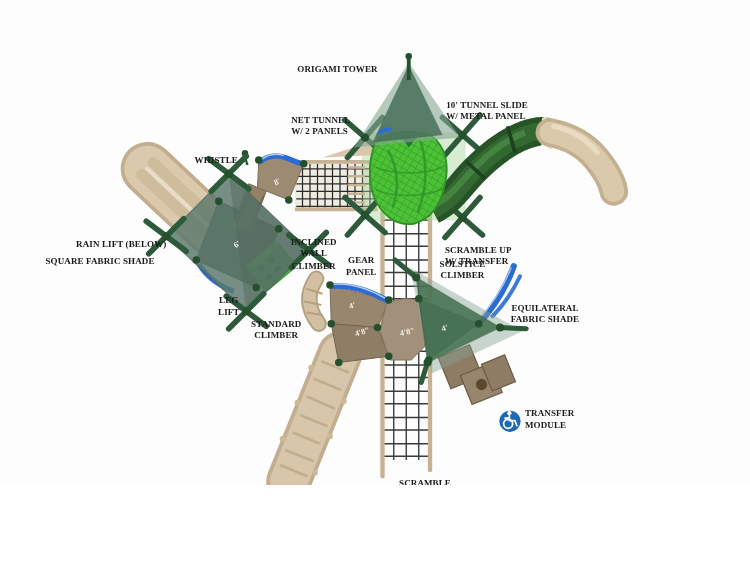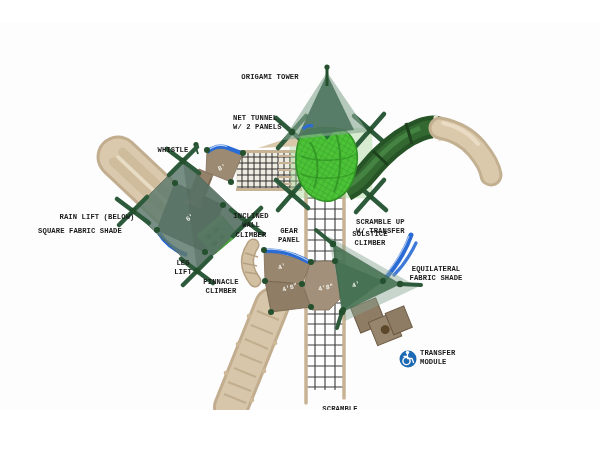--- a/index.html
+++ b/index.html
@@ -1,17 +1,17 @@
 <!DOCTYPE html>
 <html><head>
 <meta charset="utf-8">
 <style>
   html,body{margin:0;padding:0;background:#ffffff;}
   .stage{position:relative;width:600px;height:388px;background:#fdfdfd;overflow:hidden;
-         font-family:Liberation Mono, monospace;margin-top:22px;}
+         font-family:Liberation Serif, serif;}
   .stage svg{position:absolute;left:0;top:0;}
   .lbl{position:absolute;font-weight:bold;font-size:7.2px;line-height:9.3px;color:#1b1b1b;
        white-space:pre-line;text-align:center;transform:translate(-50%,-50%);letter-spacing:.1px;}
   .lbl.la{transform:none;text-align:left;}
   .deck{position:absolute;font-weight:bold;font-size:6.5px;color:#f2f1ea;white-space:nowrap;}
 </style>
 </head>
 <body>
 
 <div class="stage">
@@ -188,28 +188,30 @@
     <g>
       <circle cx="408" cy="337" r="8.5" fill="#1c69b4"></circle>
       <circle cx="406.5" cy="339" r="3.6" fill="none" stroke="#ffffff" stroke-width="1.4"></circle>
       <circle cx="407.5" cy="330.5" r="1.7" fill="#ffffff"></circle>
       <path d="M407.5,332.5 V336.5 H412 L413.5,340.5 M407.5,334.5 H404" stroke="#ffffff" stroke-width="1.3" fill="none" stroke-linecap="round" stroke-linejoin="round"></path>
     </g>
   </g>
 </svg>
 
 <div class="lbl" style="left:270px;top:56px;">ORIGAMI TOWER</div>
+<div class="lbl la" style="left:357px;top:80px;">10' TUNNEL SLIDE
+W/ METAL PANEL</div>
 <div class="lbl la" style="left:233px;top:92px;">NET TUNNEL
 W/ 2 PANELS</div>
 <div class="lbl" style="left:173px;top:129px;">WHISTLE</div>
 <div class="lbl" style="left:97px;top:196px;">RAIN LIFT (BELOW)</div>
 <div class="lbl" style="left:80px;top:210px;">SQUARE FABRIC SHADE</div>
 <div class="lbl" style="left:183px;top:246px;">LEG
 LIFT</div>
-<div class="lbl" style="left:221px;top:265px;">PINNACLE
+<div class="lbl" style="left:221px;top:265px;">STANDARD
 CLIMBER</div>
 <div class="lbl" style="left:251px;top:204px;">INCLINED
 WALL
 CLIMBER</div>
 <div class="lbl" style="left:289px;top:214px;">GEAR
 PANEL</div>
 <div class="lbl la" style="left:356px;top:196px;">SCRAMBLE UP
 W/ TRANSFER</div>
 <div class="lbl" style="left:370px;top:217px;">SOLSTICE
 CLIMBER</div>

